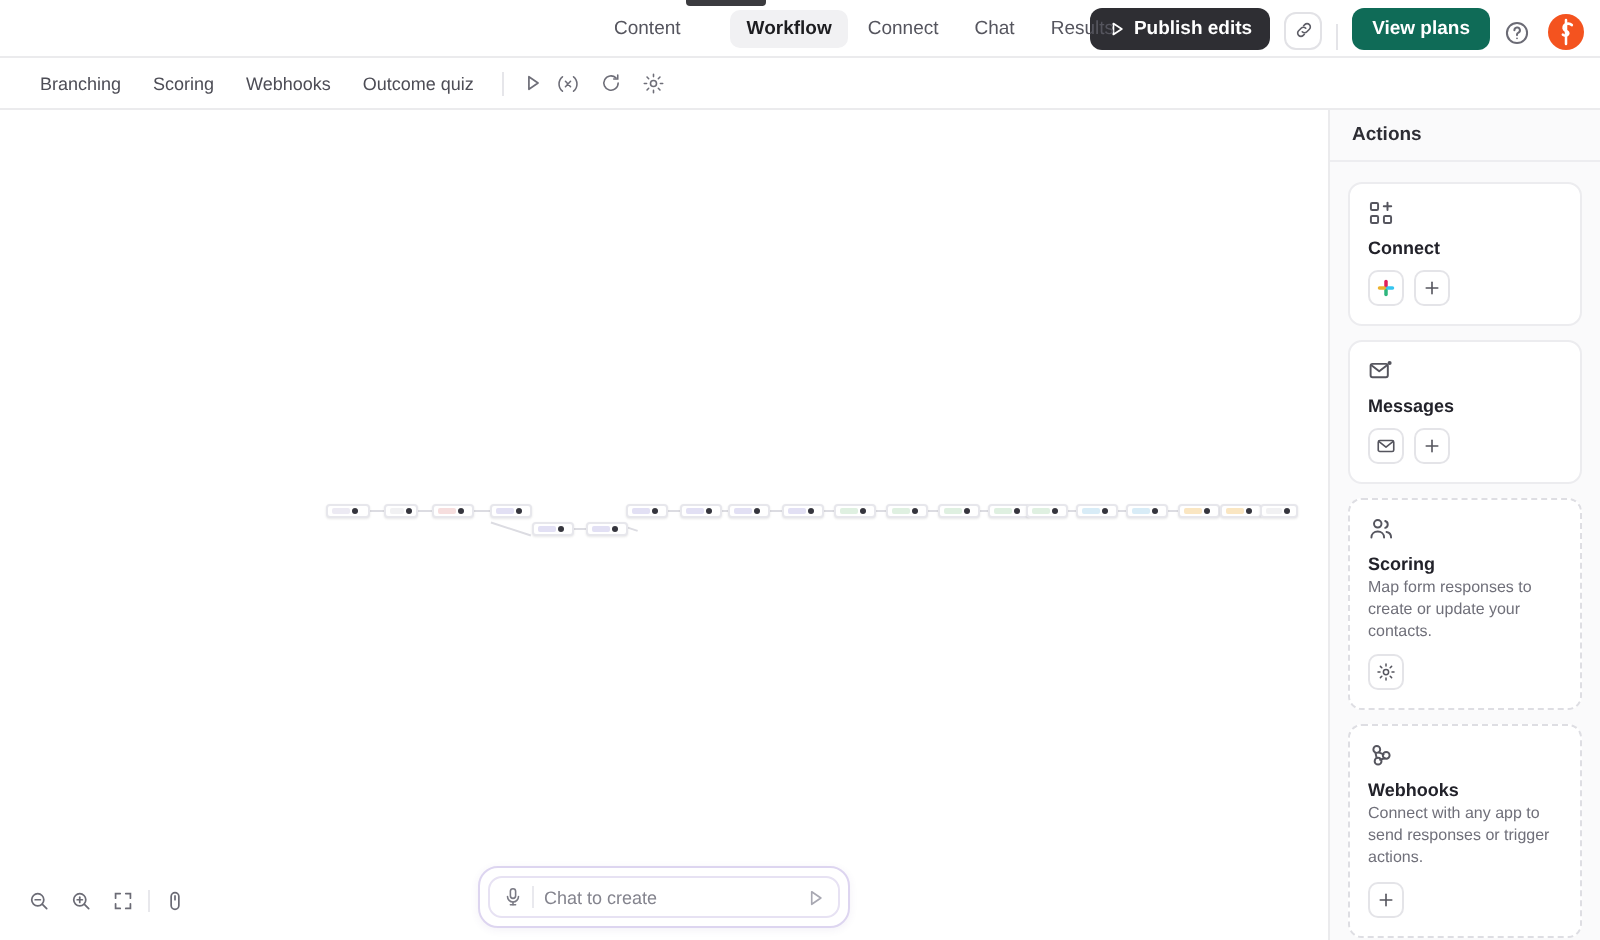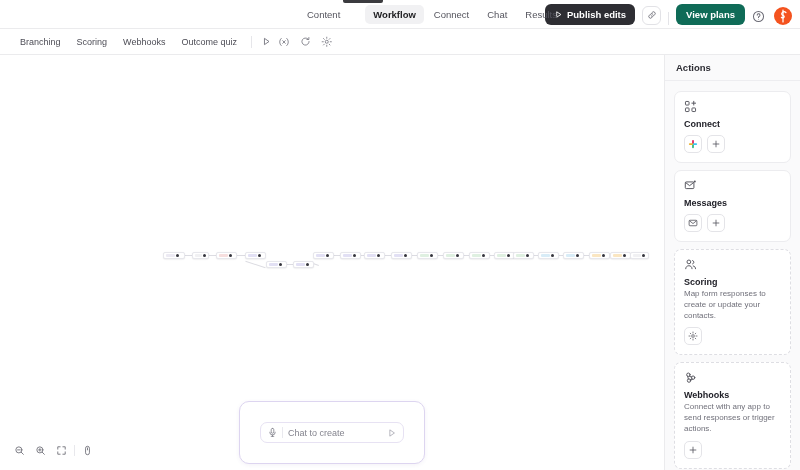--- a/index.html
+++ b/index.html
@@ -122,21 +122,21 @@
   }
   .zoom-div { width: 1px; height: 11px; background: #e8e8ec; margin: 0 1px; }
 
   
   .chat-wrap {
     position: absolute; left: 50%; transform: translateX(-50%); bottom: 6px;
     width: 186px;
     background: #ffffff;
     border: 1px solid #ddd5f0;
     border-radius: 10px;
-    padding: 20px;
+    padding: 4px;
     box-shadow: 0 1px 4px rgba(80,60,140,0.07);
   }
   .chat-inner {
     display: flex; align-items: center; gap: 0px;
     border: 1px solid #e7e2f3; border-radius: 7px;
     background: #fff; height: 21px; padding: 0 5px;
   }
   .chat-mic { width: 13px; height: 13px; color: #7a7a84; display: inline-flex; align-items: center; justify-content: center; cursor: pointer; flex: 0 0 auto; }
   .chat-sep { width: 1px; height: 11px; background: #e9e9ee; margin: 0 5px 0 3px; }
   .chat-input {

